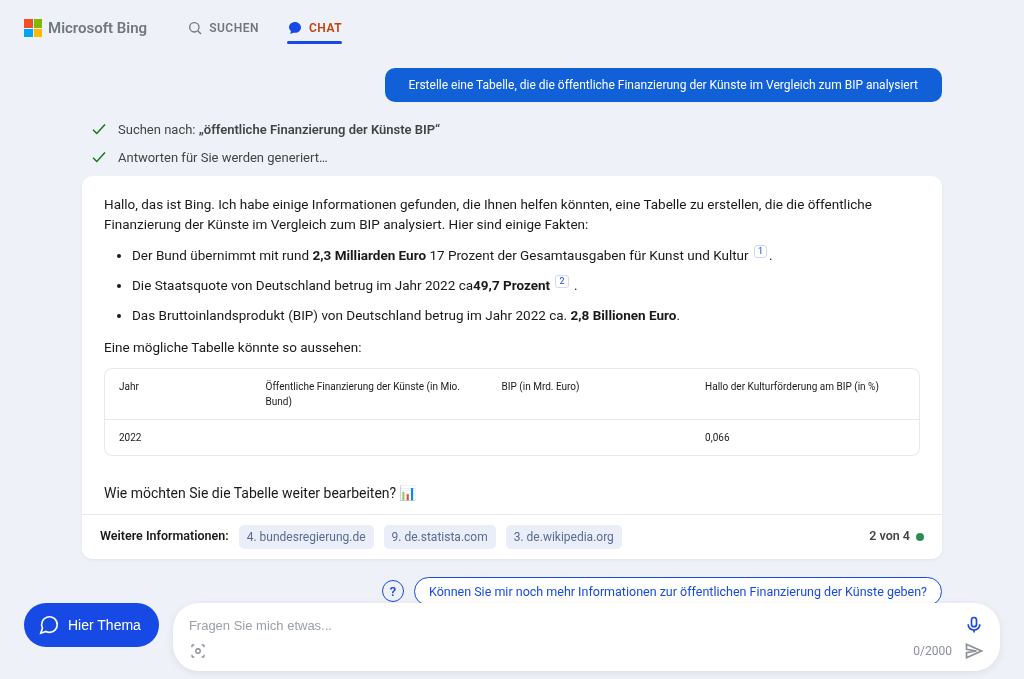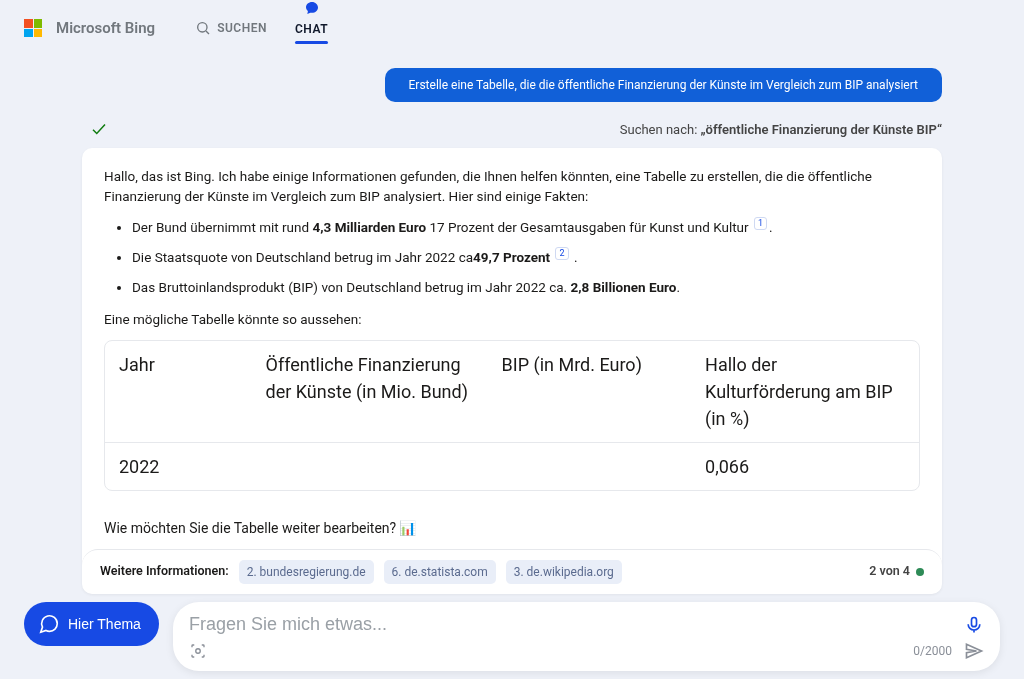--- a/index.html
+++ b/index.html
@@ -17,21 +17,21 @@
     .header {
       height: 56px;
       display: flex;
       align-items: center;
       padding: 0 24px;
       gap: 40px;
     }
     .logo {
       display: flex;
       align-items: center;
-      gap: 14px;
+      gap: 6px;
     }
     .logo-mark {
       width: 18px;
       height: 18px;
       display: grid;
       grid-template-columns: 1fr 1fr;
       grid-template-rows: 1fr 1fr;
       gap: 1px;
     }
     .logo-mark span { width: 100%; height: 100%; }
@@ -52,21 +52,21 @@
       align-items: center;
       gap: 6px;
       font-size: 12px;
       font-weight: 600;
       letter-spacing: 0.5px;
       color: #71777d;
       height: 100%;
       cursor: pointer;
       position: relative;
     }
-    .nav-tab.active { color: #0f172a; flex-direction: column; }
+    .nav-tab.active { color: #c2410c; }
     .nav-tab.active::after {
       content: "";
       position: absolute;
       left: 0; right: 0; bottom: 12px;
       height: 3px;
       background: #174ae4;
       border-radius: 2px;
     }
     .nav-tab svg { width: 16px; height: 16px; }
 
@@ -83,21 +83,21 @@
       color:#fff;
       padding: 10px 24px;
       border-radius: 10px;
       font-size: 12px;
       max-width: 560px;
     }
 
     .status-line {
       display:flex; align-items:center; gap:10px;
       margin-bottom: 10px; margin-left: 8px;
-      font-size: 13px; color:#444;justify-content:space-between;
+      font-size: 13px; color:#444;
     }
     .check { width:18px; height:18px; flex-shrink:0;}
     .status-bold { font-weight:600; }
 
     .bot-card {
       background:#fff;
       border-radius: 10px;
       padding: 18px 22px 0 22px;
       box-shadow: 0 1px 3px rgba(0,0,0,0.06);
       font-size: 13.5px;
@@ -117,34 +117,33 @@
       line-height:1.2;
       margin: 0 2px;
     }
 
     .tbl-wrap {
       border:1px solid #e6e8ec;
       border-radius:8px;
       overflow:hidden;
       margin: 10px 0 14px 0;
     }
-    table { width:100%; border-collapse: collapse; font-size:18px; }
+    table { width:100%; border-collapse: collapse; font-size:10px; }
     th, td { text-align:left; padding: 10px 14px; vertical-align:top; }
     th { font-weight:400; color:#1b1a19; border-bottom:1px solid #e6e8ec; }
     .emoji-chart { font-size:14px;margin-top:27px; }
 
     .refs-bar {
       border-top:1px solid #e6e8ec;
       margin: 0 -22px;
       padding: 10px 18px;
       display:flex;
       align-items:center;
       gap:10px;
       font-size:12.5px;
-      border-radius:16px;
     }
     .refs-label { font-weight:600; }
     .ref-pill {
       background:#e9eef8;
       color:#5b6b8f;
       border-radius:5px;
       padding:3px 8px;
       cursor:pointer;
       font-size:12px;
     }
@@ -200,21 +199,21 @@
       background:#fff;
       border-radius: 26px;
       box-shadow: 0 2px 8px rgba(0,0,0,0.08);
       padding: 12px 16px 10px 16px;
       display:flex;
       flex-direction:column;
       gap:6px;
     }
     .input-row1 { display:flex; align-items:center; gap:12px; }
     .input-row1 input {
-      flex:1; border:none; outline:none; font-size:18px; color:#555;
+      flex:1; border:none; outline:none; font-size:13px; color:#555;
       background: transparent;
     }
     .input-row1 input::placeholder { color:#9aa0a6; }
     .mic { width:20px; height:20px; color:#174ae4; cursor:pointer;}
     .input-row2 { display:flex; align-items:center; gap:12px; color:#8a8f98; font-size:12px;}
     .lens { width:18px; height:18px; cursor:pointer; }
     .spacer { flex:1; }
     .send { width:20px; height:20px; cursor:pointer; color:#8a8f98;}
   </style>
 </head>
@@ -254,27 +253,33 @@
   </div>
 
   <div class="status-line">
     <svg class="check" viewBox="0 0 24 24" fill="none" stroke="#107c10" stroke-width="2">
         <polyline points="4 13 9 18 20 6"></polyline>
       </svg>
     <span>
       <span>Suchen nach: </span><span class="status-bold">„öffentliche Finanzierung der Künste BIP“</span>
     </span>
   </div>
+  <div class="status-line">
+    <svg class="check" viewBox="0 0 24 24" fill="none" stroke="#107c10" stroke-width="2">
+        <polyline points="4 13 9 18 20 6"></polyline>
+      </svg>
+    <span>Antworten für Sie werden generiert…</span>
+  </div>
 
   <div class="bot-card">
     <p>Hallo, das ist Bing. Ich habe einige Informationen gefunden, die Ihnen helfen könnten, eine Tabelle zu erstellen, die die öffentliche Finanzierung der Künste im Vergleich zum BIP analysiert. Hier sind einige Fakten:</p>
 
     <ul>
       <li>
-        <span>Der Bund übernimmt mit rund </span><b>4,3 Milliarden Euro</b><span> 17 Prozent der Gesamtausgaben für Kunst und Kultur </span><span class="sup">1</span><span>.</span>
+        <span>Der Bund übernimmt mit rund </span><b>2,3 Milliarden Euro</b><span> 17 Prozent der Gesamtausgaben für Kunst und Kultur </span><span class="sup">1</span><span>.</span>
       </li>
       <li>
         <span>Die Staatsquote von Deutschland betrug im Jahr 2022 ca</span><b>49,7 Prozent</b> <span class="sup">2</span><span> .</span>
       </li>
       <li>
         <span>Das Bruttoinlandsprodukt (BIP) von Deutschland betrug im Jahr 2022 ca. </span><b>2,8 Billionen Euro</b><span>.</span>
       </li>
     </ul>
 
     <p>Eine mögliche Tabelle könnte so aussehen:</p>
@@ -297,22 +302,22 @@
             <td>0,066</td>
           </tr>
         </tbody>
       </table>
     </div>
 
     <p class="emoji-chart">Wie möchten Sie die Tabelle weiter bearbeiten? 📊</p>
 
     <div class="refs-bar">
       <span class="refs-label">Weitere Informationen:</span>
-      <span class="ref-pill">2. bundesregierung.de</span>
-      <span class="ref-pill">6. de.statista.com</span>
+      <span class="ref-pill">4. bundesregierung.de</span>
+      <span class="ref-pill">9. de.statista.com</span>
       <span class="ref-pill">3. de.wikipedia.org</span>
       <span class="count-right">
         <span>2 von 4</span>
         <span class="dot"></span>
       </span>
     </div>
   </div>
 
   <div class="suggestion-row">
     <div class="help-circle">?</div>

